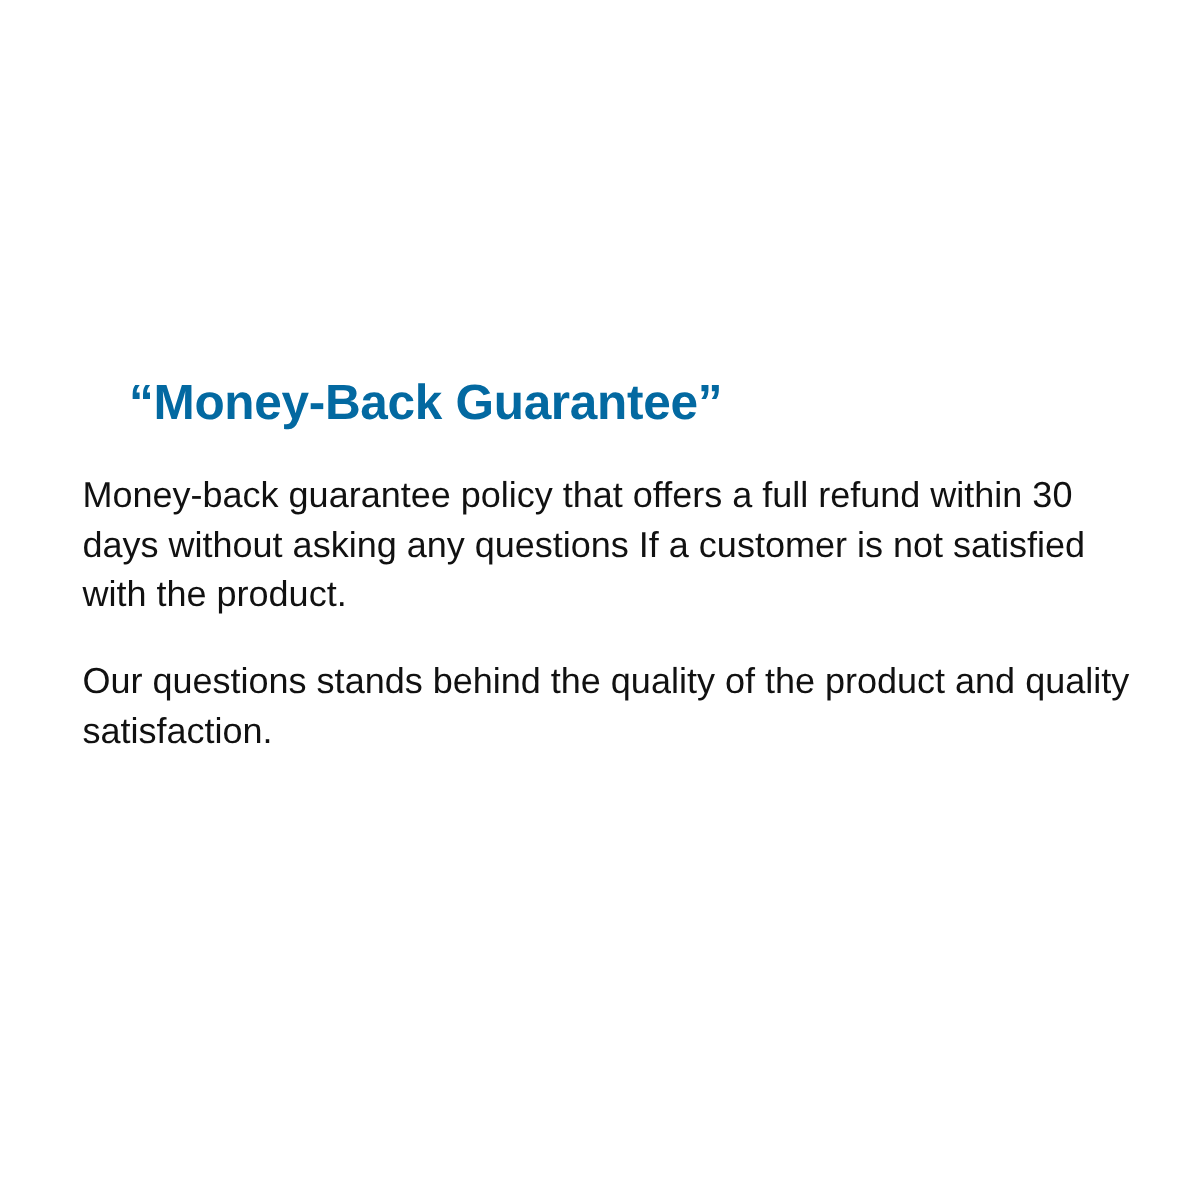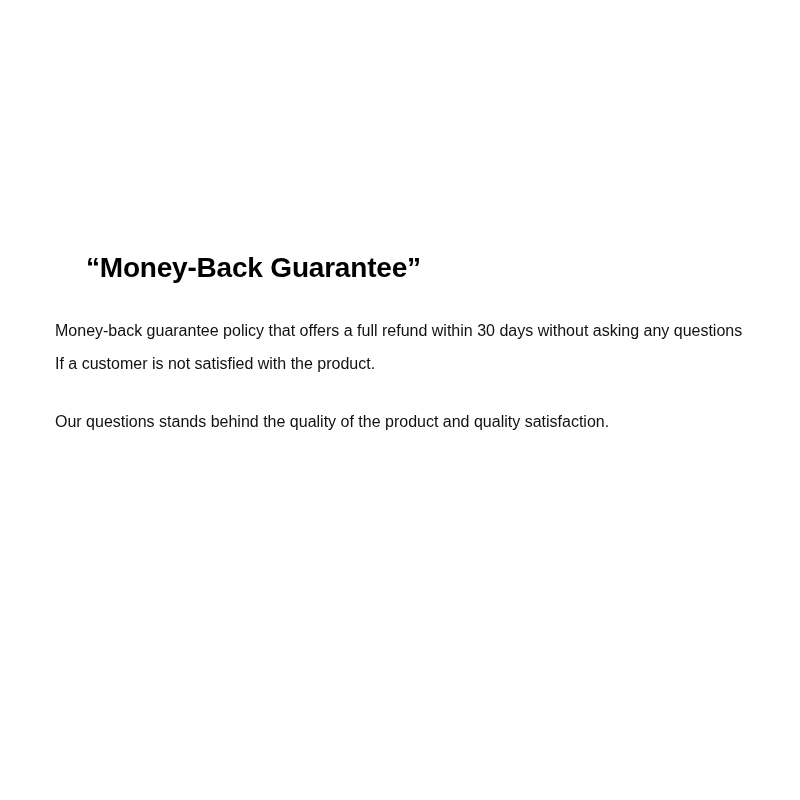--- a/index.html
+++ b/index.html
@@ -28,33 +28,33 @@
     position: absolute;
     left: 55px;
     top: 248px;
     width: 700px;
   }
 
   .doc-heading {
     margin: 0 0 0 31px;
     padding: 0;
     font-family: "Liberation Sans", sans-serif;
-    font-size: 28px;
+    font-size: 33px;
     font-weight: 700;
     line-height: 40px;
     letter-spacing: -0.2px;
-    color: #000000;
+    color: #0369a1;
     white-space: nowrap;
   }
 
   .doc-paragraph {
     margin: 0;
     padding: 0;
     font-family: "Liberation Sans", sans-serif;
-    font-size: 16px;
+    font-size: 24px;
     font-weight: 400;
     line-height: 33px;
     color: #111111;
     width: 700px;
   }
 
   .doc-paragraph.first-paragraph {
     margin-top: 26px;
   }
 

